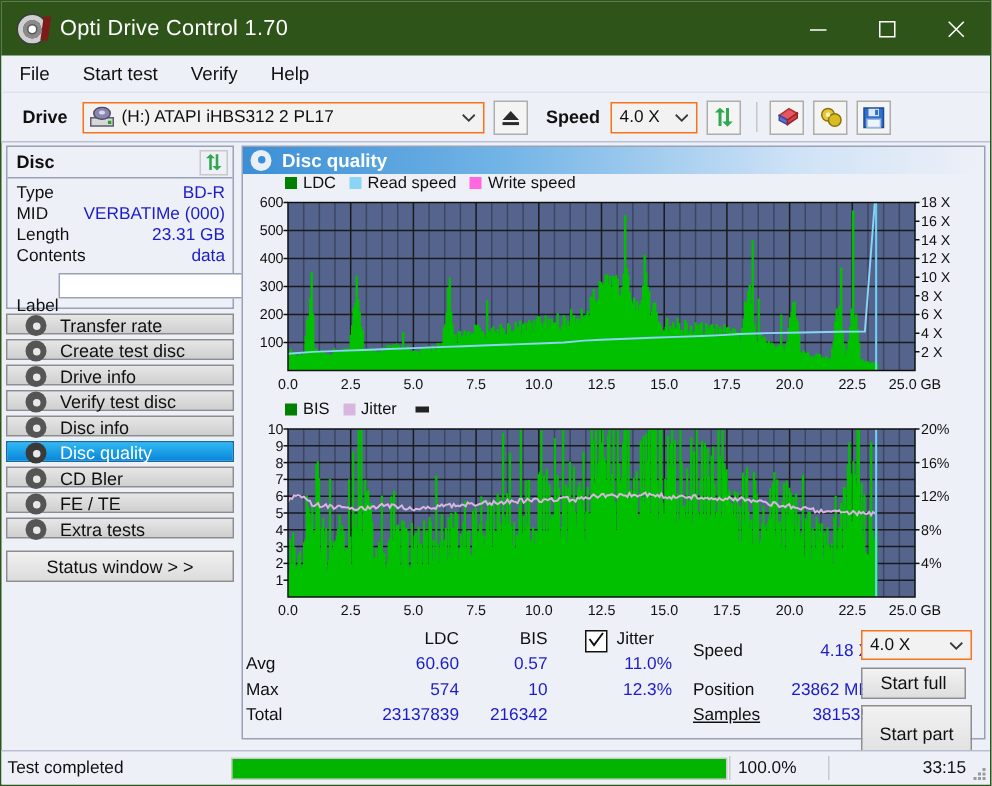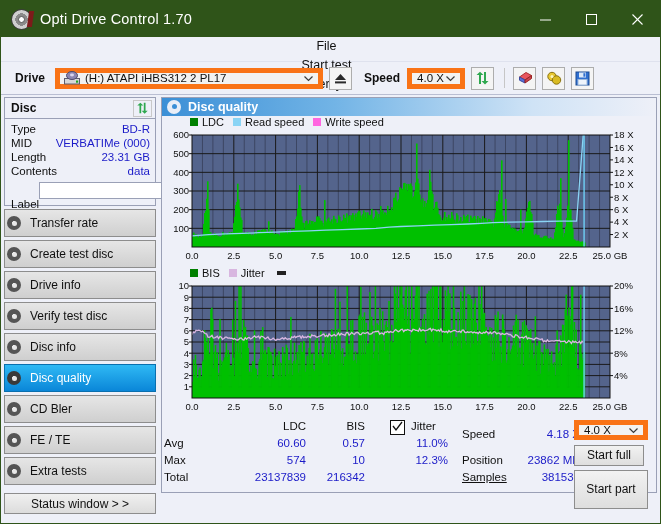--- a/index.html
+++ b/index.html
@@ -19,27 +19,27 @@
      background:radial-gradient(circle at 50% 50%,#f2f2f2 0 18%,#8a8a8a 19% 46%,#cfcfcf 47% 72%,#6d6d6d 73% 100%);
      border:1px solid #3c3c3c;}
   .tb-icon .dot{position:absolute;left:8px;top:8px;width:5px;height:5px;border-radius:50%;background:#fff;border:1px solid #555;}
   .tb-icon .red{position:absolute;right:-1px;top:3px;width:5px;height:16px;background:#7d1a1a;transform:skewX(-8deg);}
   .tb-title{color:#ffffff;font-size:14.5px;letter-spacing:.2px;}
   .tb-btns{position:absolute;right:0;top:0;height:36px;display:flex;}
   .tb-btn{width:46px;height:36px;display:flex;align-items:center;justify-content:center;color:#fff;}
   .tb-btn svg{display:block;}
   
   .menubar{height:24px;background:#eef0f8;display:flex;align-items:center;padding-left:10px;gap:0;
-           border-bottom:1px solid #dfe2ee;flex-direction:column;}
+           border-bottom:1px solid #dfe2ee;}
   .menuitem{font-size:12.5px;color:#101010;padding:2px 11px 3px 2px;margin-right:9px;}
   
   .toolbar{height:32px;background:#eef0f8;display:flex;align-items:center;padding:0 6px;
            border-bottom:1px solid #b9bed2;}
   .lbl{font-size:12px;font-weight:bold;color:#101010;}
-  .combo{height:21px;background:#f2f2f2;border:5px solid #f97316;display:flex;align-items:center;
+  .combo{height:21px;background:#f2f2f2;border:1px solid #f97316;display:flex;align-items:center;
          position:relative;box-sizing:border-box;}
   .combo .txt{font-size:11.5px;color:#101010;padding-left:5px;white-space:nowrap;overflow:hidden;}
   .combo .chev{position:absolute;right:6px;top:50%;margin-top:-2px;width:8px;height:5px;}
   .chev svg{display:block;}
   .drive-combo{width:268px;margin-left:10px;}
   .drive-combo .dicon{width:16px;height:14px;margin-left:4px;position:relative;flex:0 0 auto;}
   .speed-combo{width:58px;margin-left:7px;}
   .tbtn{width:23px;height:23px;border:1px solid #adadad;background:#f4f4f4;margin-left:6px;
         display:flex;align-items:center;justify-content:center;box-sizing:border-box;}
   .tbtn.flat{border:1px solid #c8c8c8;background:#eef0f8;}
@@ -57,22 +57,22 @@
   .drow{display:flex;justify-content:space-between;align-items:center;height:14px;}
   .drow .k{font-size:11.5px;color:#101010;}
   .drow .v{font-size:11.5px;color:#1b1bc8;}
   .label-row{display:flex;align-items:center;height:21px;margin-top:2px;}
   .label-row .k{font-size:11.5px;color:#101010;width:40px;margin-top:27px;}
   .label-input{flex:1;height:17px;background:#fff;border:1px solid #9aa0b6;box-sizing:border-box;}
   .label-btn{width:20px;height:19px;border:1px solid #adadad;background:#f4f4f4;margin-left:3px;
              display:flex;align-items:center;justify-content:center;box-sizing:border-box;}
   
   .nav{margin:3px 3px 0 3px;}
-  .navbtn{height:28px;margin-bottom:3px;border:1px solid #8d8d8d;box-sizing:border-box;
-          background:linear-gradient(#e6e6e6,#cfcfcf);display:flex;align-items:center;padding-left:2px;}
+  .navbtn{height:14px;margin-bottom:3px;border:1px solid #8d8d8d;box-sizing:border-box;
+          background:linear-gradient(#e6e6e6,#cfcfcf);display:flex;padding-left:12px;}
   .navbtn .nlabel{font-size:12px;color:#101010;margin-left:9px;}
   .navbtn.sel{background:linear-gradient(#2fb9f4,#0a86d8);border:1px solid #0a6fae;}
   .navbtn.sel .nlabel{color:#ffffff;}
   .statusbtn{margin:8px 3px 0 3px;height:21px;border:1px solid #8d8d8d;box-sizing:border-box;
              background:linear-gradient(#f0f0f0,#dcdcdc);display:flex;align-items:center;justify-content:center;}
   .statusbtn span{font-size:12px;font-weight:normal;color:#101010;}
   
   .dq{border:1px solid #9aa0b6;background:#eef0f8;height:396px;box-sizing:border-box;margin-top:2px;
       margin-right:3px;display:flex;flex-direction:column;}
   .dq-head{height:19px;background:linear-gradient(to right,#3b8fd6 0%,#72b4e6 35%,#cfe3f6 75%,#eef0f8 100%);
@@ -1420,13 +1420,33 @@
             <span>Start full</span>
           </div>
           <div class="btnbox" style="left:412px;top:52px;width:74px;height:39px;">
             <span>Start part</span>
           </div>
         </div>
       </div>
     </div>
   </div>
 
+  <div class="footer">
+    <div class="f-status">Test completed</div>
+    <div class="f-bar">
+      <div class="fill" id="progfill" style="width: 100%;"></div>
+    </div>
+    <div class="f-pct">100.0%</div>
+    <div class="f-time">33:15</div>
+    <div class="grip">
+      <svg width="11" height="11" viewBox="0 0 11 11">
+        <g fill="#9a9a9a">
+          <rect x="8" y="8" width="2" height="2"></rect>
+            <rect x="5" y="8" width="2" height="2"></rect>
+            <rect x="8" y="5" width="2" height="2"></rect>
+          <rect x="2" y="8" width="2" height="2"></rect>
+            <rect x="5" y="5" width="2" height="2"></rect>
+            <rect x="8" y="2" width="2" height="2"></rect>
+        </g>
+      </svg>
+    </div>
+  </div>
 </div>
 
 </body></html>

